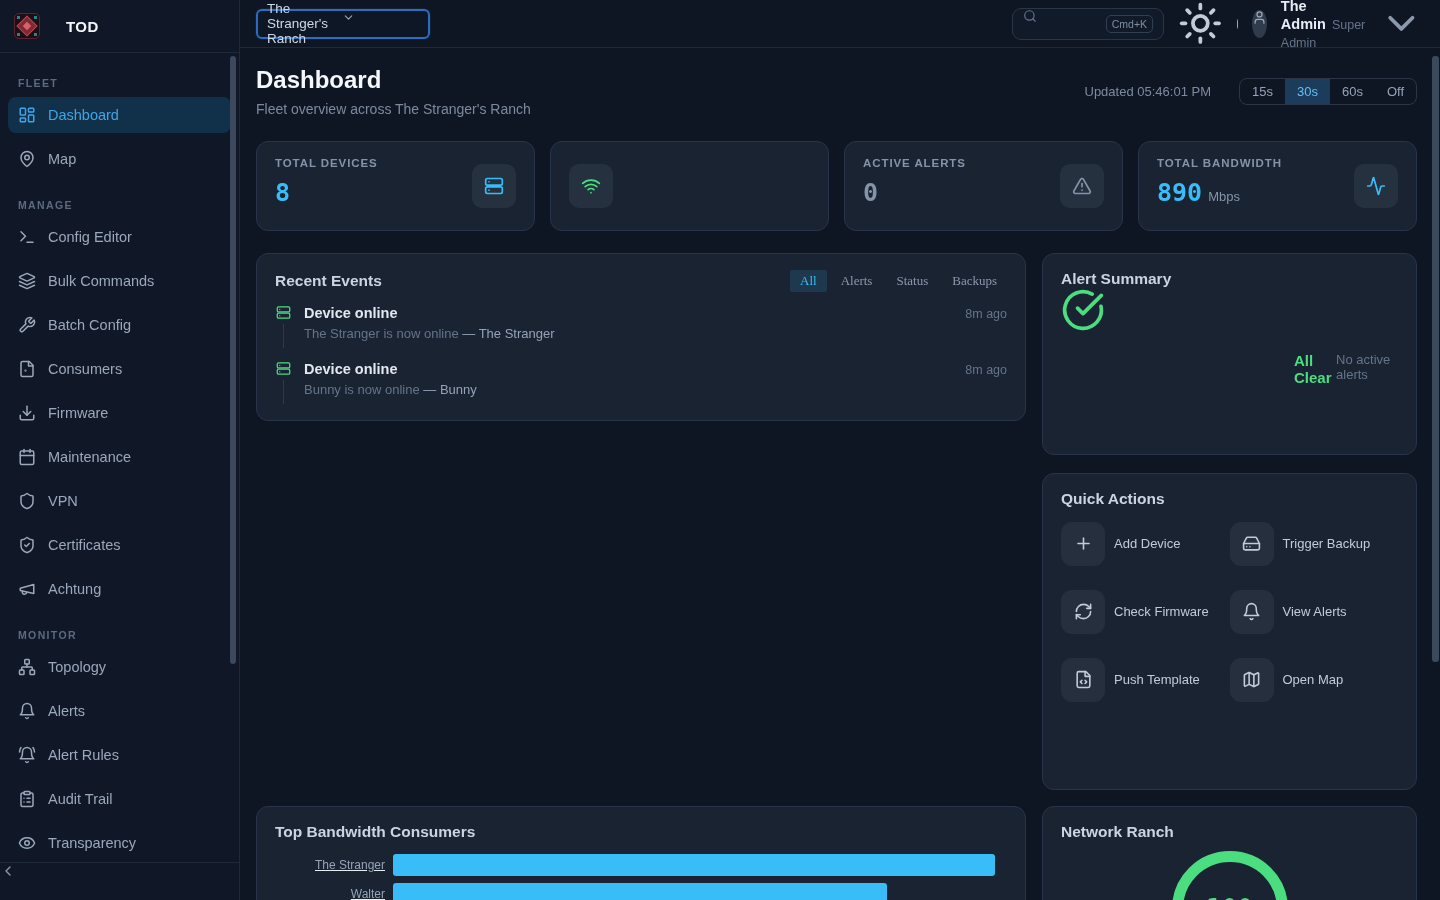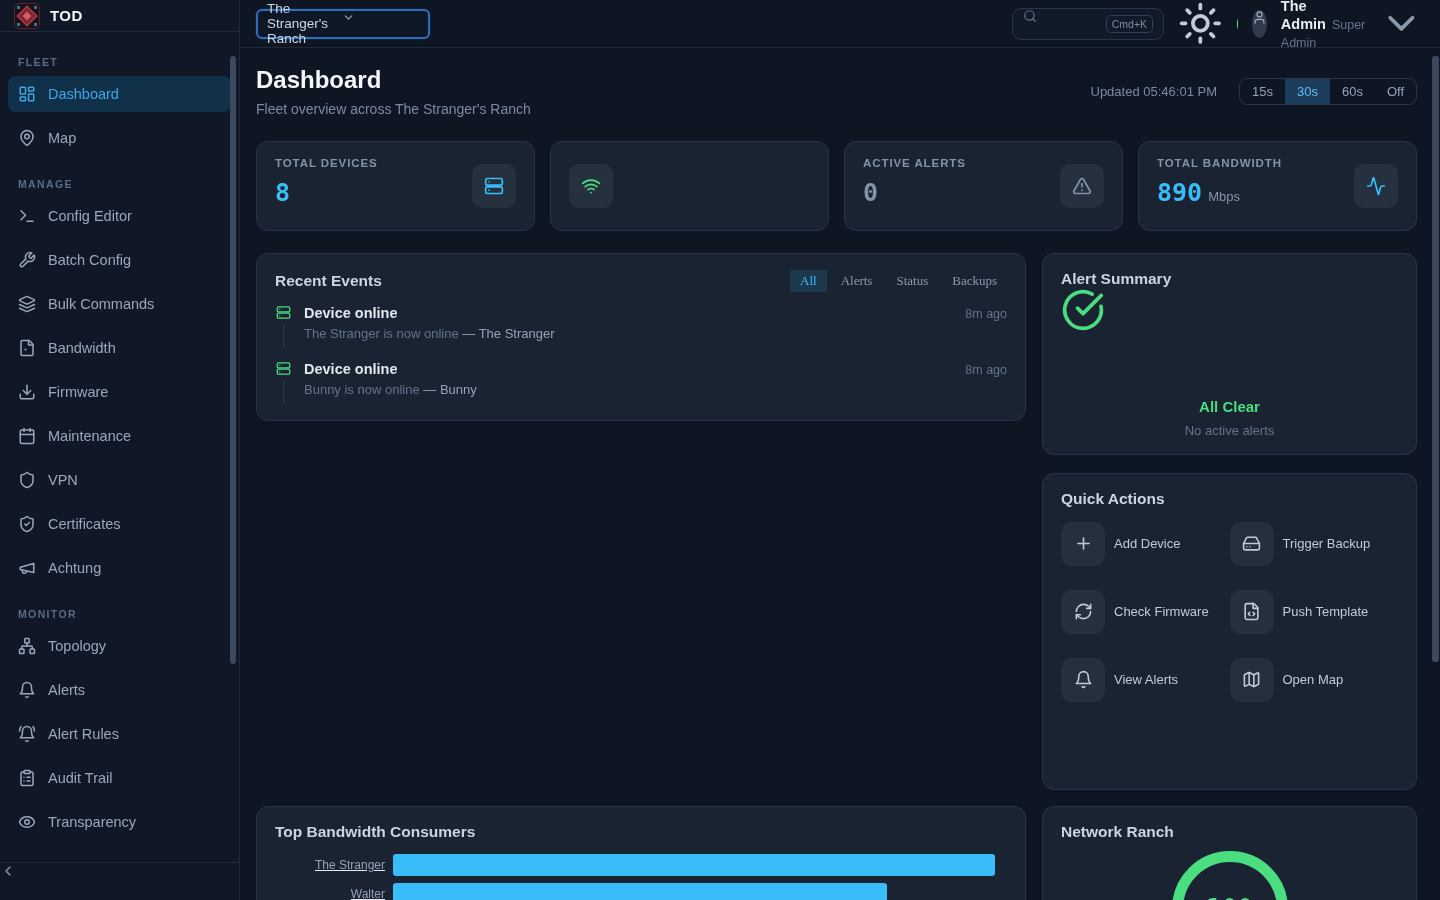--- a/index.html
+++ b/index.html
@@ -3,21 +3,21 @@
 <meta charset="utf-8">
 <style>
   * { margin:0; padding:0; box-sizing:border-box; }
   html,body { width:1440px; height:900px; overflow:hidden; background:#0f1623;
     font-family:"Liberation Sans","DejaVu Sans",sans-serif; color:#e7edf5; }
   .app { display:flex; width:1440px; height:900px; position:relative; }
 
   
   .sidebar { width:240px; min-width:240px; height:900px; background:#101828;
     border-right:1px solid #1e2a3a; display:flex; flex-direction:column; position:relative; }
-  .brand { height:32px; display:flex; align-items:center; gap:10px; padding:0 14px;
+  .brand { height:53px; display:flex; align-items:center; gap:26px; padding:0 14px;
     border-bottom:1px solid #1e2a3a; }
   .logo { width:26px; height:26px; border-radius:5px; background:#1c1016; border:1px solid #5a2430;
     position:relative; overflow:hidden; flex:none; }
   .logo .d1 { position:absolute; left:50%; top:50%; width:15px; height:15px; transform:translate(-50%,-50%) rotate(45deg);
     background:#7e2a34; border:1.5px solid #c0454f; }
   .logo .d2 { position:absolute; left:50%; top:50%; width:6px; height:6px; transform:translate(-50%,-50%) rotate(45deg);
     background:#d9626a; }
   .logo .c { position:absolute; width:3px; height:3px; background:#2e7f8a; }
   .logo .c1 { left:2px; top:2px; } .logo .c2 { right:2px; top:2px; }
   .logo .c3 { left:2px; bottom:2px; } .logo .c4 { right:2px; bottom:2px; }
@@ -59,21 +59,21 @@
   .avatar svg { width:15px; height:15px; }
   .user-name { font-size:14.5px; font-weight:600; color:#e7edf5; }
   .user-role { font-size:12.5px; color:#64748b; margin-left:6px; }
   .chev { width:14px; height:14px; color:#8b99ad; cursor:pointer; }
 
   
   .content { flex:1; padding:18px 23px 0 16px; overflow:hidden; }
   .page-head { display:flex; justify-content:space-between; align-items:flex-start; }
   .page-title { font-size:24px; font-weight:700; color:#f5f8fb; line-height:1.2; }
   .page-sub { font-size:14px; color:#7c8aa0; margin-top:6px; }
-  .head-right { display:flex; align-items:center; gap:22px; margin-top:12px; }
+  .head-right { display:flex; align-items:center; gap:28px; margin-top:12px; }
   .updated { font-size:13px; color:#7c8aa0; }
   .segmented { display:flex; border:1px solid #2a3648; border-radius:8px; overflow:hidden; }
   .segmented .seg { padding:5px 12px; font-size:13px; color:#94a3b8; cursor:pointer; }
   .segmented .seg.active { background:#1c3c5c; color:#69bdf1; }
 
   .stats-row { display:grid; grid-template-columns:repeat(4,1fr); gap:15px; margin-top:24px; }
   .stat-card { height:90px; background:#1a2332; border:1px solid #28344a; border-radius:12px;
     padding:15px 18px; display:flex; justify-content:space-between; }
   .stat-label { font-size:11.5px; letter-spacing:.08em; color:#8494a8; font-weight:600; }
   .stat-value-row { margin-top:9px; display:flex; align-items:baseline; gap:6px; }
@@ -101,21 +101,21 @@
   .ev-body { flex:1; }
   .ev-top { display:flex; justify-content:space-between; align-items:baseline; }
   .ev-title { font-size:14.5px; font-weight:600; color:#e2e8f0; }
   .ev-time { font-size:12.5px; color:#64748b; }
   .ev-desc { font-size:13px; color:#64748b; margin-top:5px; }
   .ev-desc .dev { color:#94a3b8; }
 
   
   .right-stack { display:flex; flex-direction:column; gap:18px; }
   .alert-summary { height:202px; padding:16px 18px; display:flex; flex-direction:column; }
-  .as-center { flex:1; display:flex; flex-direction:column; align-items:center; }
+  .as-center { flex:1; display:flex; flex-direction:row; align-items:center; }
   .as-center svg { width:44px; height:44px; color:#4ade80; }
   .as-status { margin-top:13px; font-size:15px; font-weight:600; color:#4ade80; }
   .as-sub { margin-top:8px; font-size:13px; color:#64748b; }
 
   .qa-card { height:317px; padding:16px 18px; }
   .qa-grid { display:grid; grid-template-columns:1fr 1fr; row-gap:24px; margin-top:14px; }
   .qa { display:flex; align-items:center; gap:9px; cursor:pointer; }
   .qa-tile { width:44px; height:44px; border-radius:11px; background:#262f3e; display:flex;
     align-items:center; justify-content:center; color:#c2cbd8; }
   .qa-tile svg { width:19px; height:19px; }
@@ -183,44 +183,44 @@
             <svg viewBox="0 0 24 24" fill="none" stroke="currentColor" stroke-width="2" stroke-linecap="round" stroke-linejoin="round">
               <polyline points="4 17 10 11 4 5"></polyline>
               <line x1="12" y1="19" x2="20" y2="19"></line>
             </svg>
           </span>
           <span>Config Editor</span>
         </div>
         <div class="nav-item">
           <span style="display: inline-flex;">
             <svg viewBox="0 0 24 24" fill="none" stroke="currentColor" stroke-width="2" stroke-linecap="round" stroke-linejoin="round">
-              <path d="M14.7 6.3a1 1 0 0 0 0 1.4l1.6 1.6a1 1 0 0 0 1.4 0l3.77-3.77a6 6 0 0 1-7.94 7.94l-6.91 6.91a2.12 2.12 0 0 1-3-3l6.91-6.91a6 6 0 0 1 7.94-7.94l-3.76 3.76z"></path>
-            </svg>
-          </span>
-          <span>Batch Config</span>
-        </div>
-        <div class="nav-item">
-          <span style="display: inline-flex;">
-            <svg viewBox="0 0 24 24" fill="none" stroke="currentColor" stroke-width="2" stroke-linecap="round" stroke-linejoin="round">
               <path d="m12.83 2.18a2 2 0 0 0-1.66 0L2.6 6.08a1 1 0 0 0 0 1.83l8.58 3.91a2 2 0 0 0 1.66 0l8.58-3.9a1 1 0 0 0 0-1.83Z"></path>
               <path d="m22 17.65-9.17 4.16a2 2 0 0 1-1.66 0L2 17.65"></path>
               <path d="m22 12.65-9.17 4.16a2 2 0 0 1-1.66 0L2 12.65"></path>
             </svg>
           </span>
           <span>Bulk Commands</span>
         </div>
         <div class="nav-item">
           <span style="display: inline-flex;">
             <svg viewBox="0 0 24 24" fill="none" stroke="currentColor" stroke-width="2" stroke-linecap="round" stroke-linejoin="round">
+              <path d="M14.7 6.3a1 1 0 0 0 0 1.4l1.6 1.6a1 1 0 0 0 1.4 0l3.77-3.77a6 6 0 0 1-7.94 7.94l-6.91 6.91a2.12 2.12 0 0 1-3-3l6.91-6.91a6 6 0 0 1 7.94-7.94l-3.76 3.76z"></path>
+            </svg>
+          </span>
+          <span>Batch Config</span>
+        </div>
+        <div class="nav-item">
+          <span style="display: inline-flex;">
+            <svg viewBox="0 0 24 24" fill="none" stroke="currentColor" stroke-width="2" stroke-linecap="round" stroke-linejoin="round">
               <path d="M15 2H6a2 2 0 0 0-2 2v16a2 2 0 0 0 2 2h12a2 2 0 0 0 2-2V7Z"></path>
               <polyline points="14 2 14 8 20 8"></polyline>
               <circle cx="10" cy="14" r="0.5"></circle>
             </svg>
           </span>
-          <span>Bandwidth</span>
+          <span>Consumers</span>
         </div>
         <div class="nav-item">
           <span style="display: inline-flex;">
             <svg viewBox="0 0 24 24" fill="none" stroke="currentColor" stroke-width="2" stroke-linecap="round" stroke-linejoin="round">
               <path d="M21 15v4a2 2 0 0 1-2 2H5a2 2 0 0 1-2-2v-4"></path>
               <polyline points="7 10 12 15 17 10"></polyline>
               <line x1="12" y1="15" x2="12" y2="3"></line>
             </svg>
           </span>
           <span>Firmware</span>
@@ -572,39 +572,39 @@
                         <path d="M8 16H3v5"></path>
                       </svg>
                     </span>
                   </div>
                   <div class="qa-label">Check Firmware</div>
                 </div>
                 <div class="qa">
                   <div class="qa-tile">
                     <span style="display: inline-flex;">
                       <svg viewBox="0 0 24 24" fill="none" stroke="currentColor" stroke-width="2" stroke-linecap="round" stroke-linejoin="round">
+                        <path d="M6 8a6 6 0 0 1 12 0c0 7 3 9 3 9H3s3-2 3-9"></path>
+                        <path d="M10.3 21a1.94 1.94 0 0 0 3.4 0"></path>
+                      </svg>
+                    </span>
+                  </div>
+                  <div class="qa-label">View Alerts</div>
+                </div>
+                <div class="qa">
+                  <div class="qa-tile">
+                    <span style="display: inline-flex;">
+                      <svg viewBox="0 0 24 24" fill="none" stroke="currentColor" stroke-width="2" stroke-linecap="round" stroke-linejoin="round">
                         <path d="M15 2H6a2 2 0 0 0-2 2v16a2 2 0 0 0 2 2h12a2 2 0 0 0 2-2V7Z"></path>
                         <polyline points="14 2 14 8 20 8"></polyline>
                         <path d="m10 13-2 2 2 2"></path>
                         <path d="m14 13 2 2-2 2"></path>
                       </svg>
                     </span>
                   </div>
                   <div class="qa-label">Push Template</div>
-                </div>
-                <div class="qa">
-                  <div class="qa-tile">
-                    <span style="display: inline-flex;">
-                      <svg viewBox="0 0 24 24" fill="none" stroke="currentColor" stroke-width="2" stroke-linecap="round" stroke-linejoin="round">
-                        <path d="M6 8a6 6 0 0 1 12 0c0 7 3 9 3 9H3s3-2 3-9"></path>
-                        <path d="M10.3 21a1.94 1.94 0 0 0 3.4 0"></path>
-                      </svg>
-                    </span>
-                  </div>
-                  <div class="qa-label">View Alerts</div>
                 </div>
                 <div class="qa">
                   <div class="qa-tile">
                     <span style="display: inline-flex;">
                       <svg viewBox="0 0 24 24" fill="none" stroke="currentColor" stroke-width="2" stroke-linecap="round" stroke-linejoin="round">
                         <path d="M14.1 5.6a2 2 0 0 0 1.8 0l3.7-1.9A1 1 0 0 1 21 4.6v12.8a1 1 0 0 1-.6.9l-4.5 2.3a2 2 0 0 1-1.8 0l-4.2-2.1a2 2 0 0 0-1.8 0l-3.7 1.9A1 1 0 0 1 3 19.4V6.6a1 1 0 0 1 .6-.9l4.5-2.3a2 2 0 0 1 1.8 0z"></path>
                         <path d="M15 5.8v15"></path>
                         <path d="M9 3.2v15"></path>
                       </svg>
                     </span>

